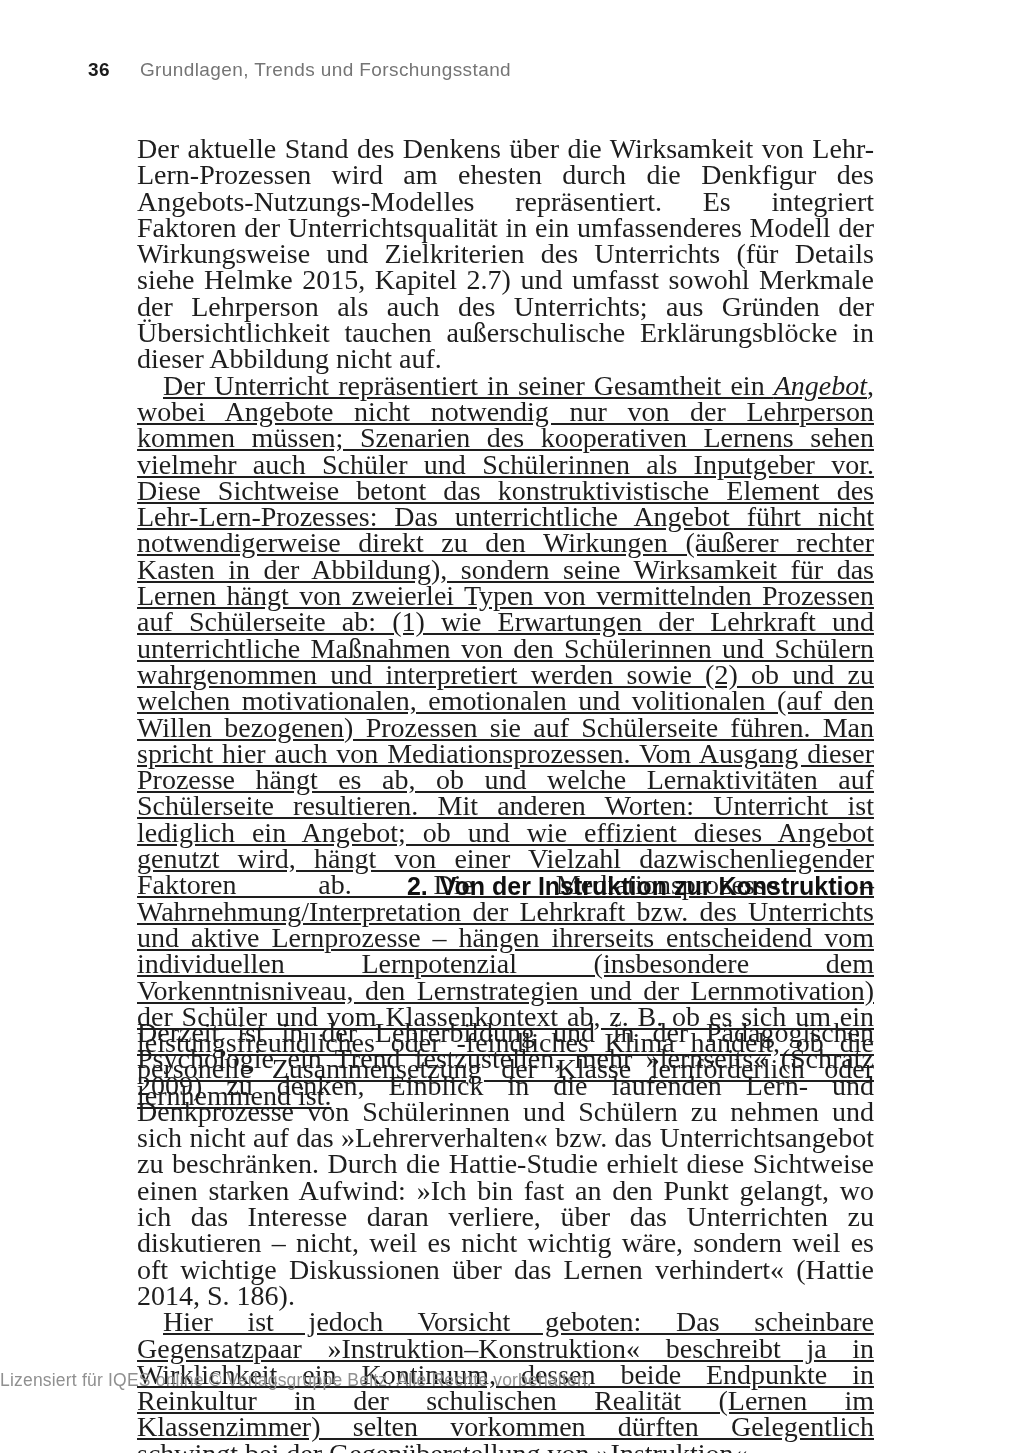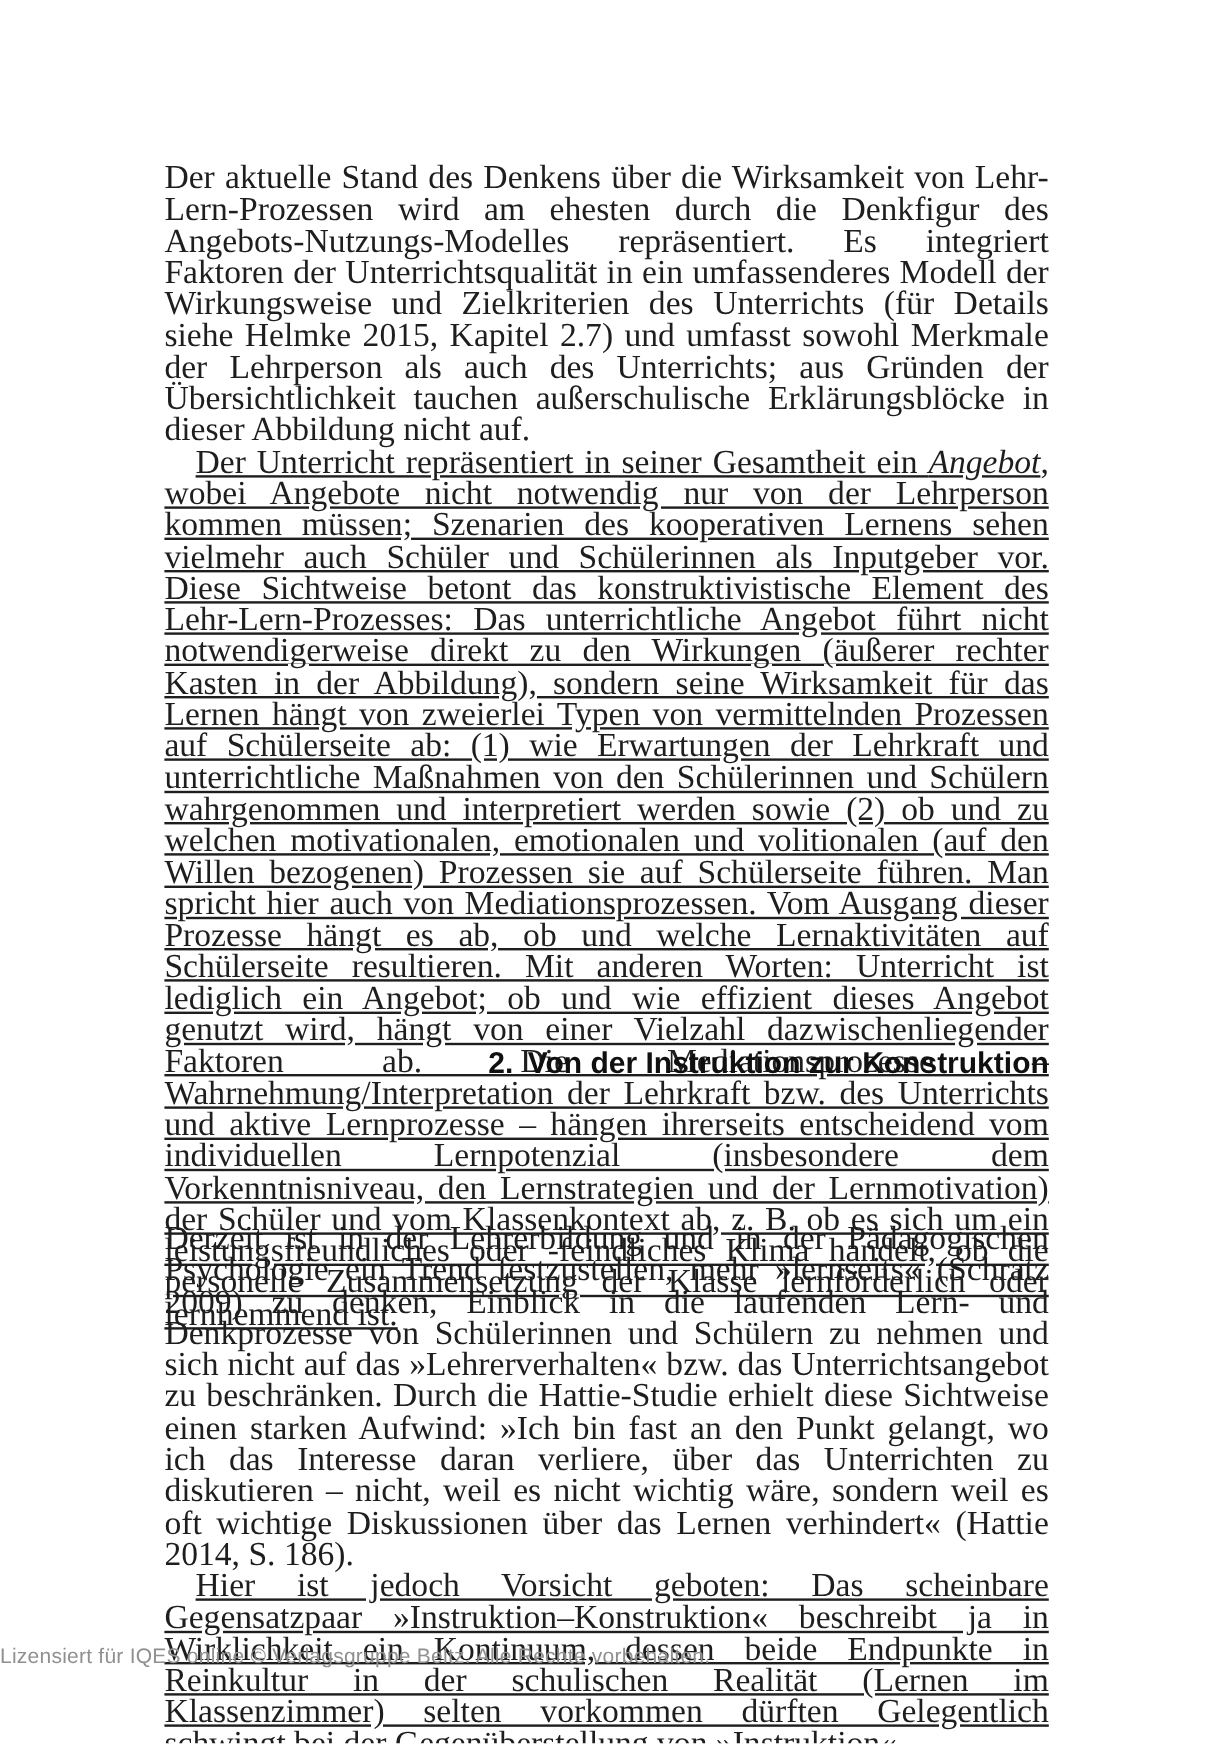--- a/index.html
+++ b/index.html
@@ -79,20 +79,23 @@
     font-size: 17.5px;
     color: #909090;
     letter-spacing: 0.2px;
   }
 </style>
 </head>
 <body>
 
 <div class="page">
 
+  <div class="running-header">
+    <span class="page-number">36</span><span>Grundlagen, Trends und Forschungsstand</span>
+  </div>
 
   <div class="text-block block-upper">
     <p class="noindent">Der aktuelle Stand des Denkens über die Wirksamkeit von Lehr-Lern-Prozessen wird am ehesten durch die Denkfigur des Angebots-Nutzungs-Modelles repräsentiert. Es integriert Faktoren der Unterrichtsqualität in ein umfassenderes Modell der Wirkungsweise und Zielkriterien des Unterrichts (für Details siehe Helmke 2015, Kapitel 2.7) und umfasst sowohl Merkmale der Lehrperson als auch des Unterrichts; aus Gründen der Übersichtlichkeit tauchen außerschulische Erklärungsblöcke in dieser Abbildung nicht auf.</p>
     <p class="indent"><span>Der Unterricht repräsentiert in seiner Gesamtheit ein </span><em>Angebot</em><span>, wobei Angebote nicht notwendig nur von der Lehrperson kommen müssen; Szenarien des kooperativen Lernens sehen vielmehr auch Schüler und Schülerinnen als Inputgeber vor. Diese Sichtweise betont das konstruktivistische Element des Lehr-Lern-Prozesses: Das unterrichtliche Angebot führt nicht notwendigerweise direkt zu den Wirkungen (äußerer rechter Kasten in der Abbildung), sondern seine Wirksamkeit für das Lernen hängt von zweierlei Typen von vermittelnden Prozessen auf Schülerseite ab: (1) wie Erwartungen der Lehrkraft und unterrichtliche Maßnahmen von den Schülerinnen und Schülern wahrgenommen und interpretiert werden sowie (2) ob und zu welchen motivationalen, emotionalen und volitionalen (auf den Willen bezogenen) Prozessen sie auf Schülerseite führen. Man spricht hier auch von Mediationsprozessen. Vom Ausgang dieser Prozesse hängt es ab, ob und welche Lernaktivitäten auf Schülerseite resultieren. Mit anderen Worten: Unterricht ist lediglich ein Angebot; ob und wie effizient dieses Angebot genutzt wird, hängt von einer Vielzahl dazwischenliegender Faktoren ab. Die Mediationsprozesse – Wahrnehmung/Interpretation der Lehrkraft bzw. des Unterrichts und aktive Lernprozesse – hängen ihrerseits entscheidend vom individuellen Lernpotenzial (insbesondere dem Vorkenntnisniveau, den Lernstrategien und der Lernmotivation) der Schüler und vom Klassenkontext ab, z. B. ob es sich um ein leistungsfreundliches oder -feindliches Klima handelt, ob die personelle Zusammensetzung der Klasse lernförderlich oder lernhemmend ist.</span></p>
   </div>
 
   <h2 class="section-heading">
     <span class="section-number">2.</span><span>Von der Instruktion zur Konstruktion</span>
   </h2>
 

